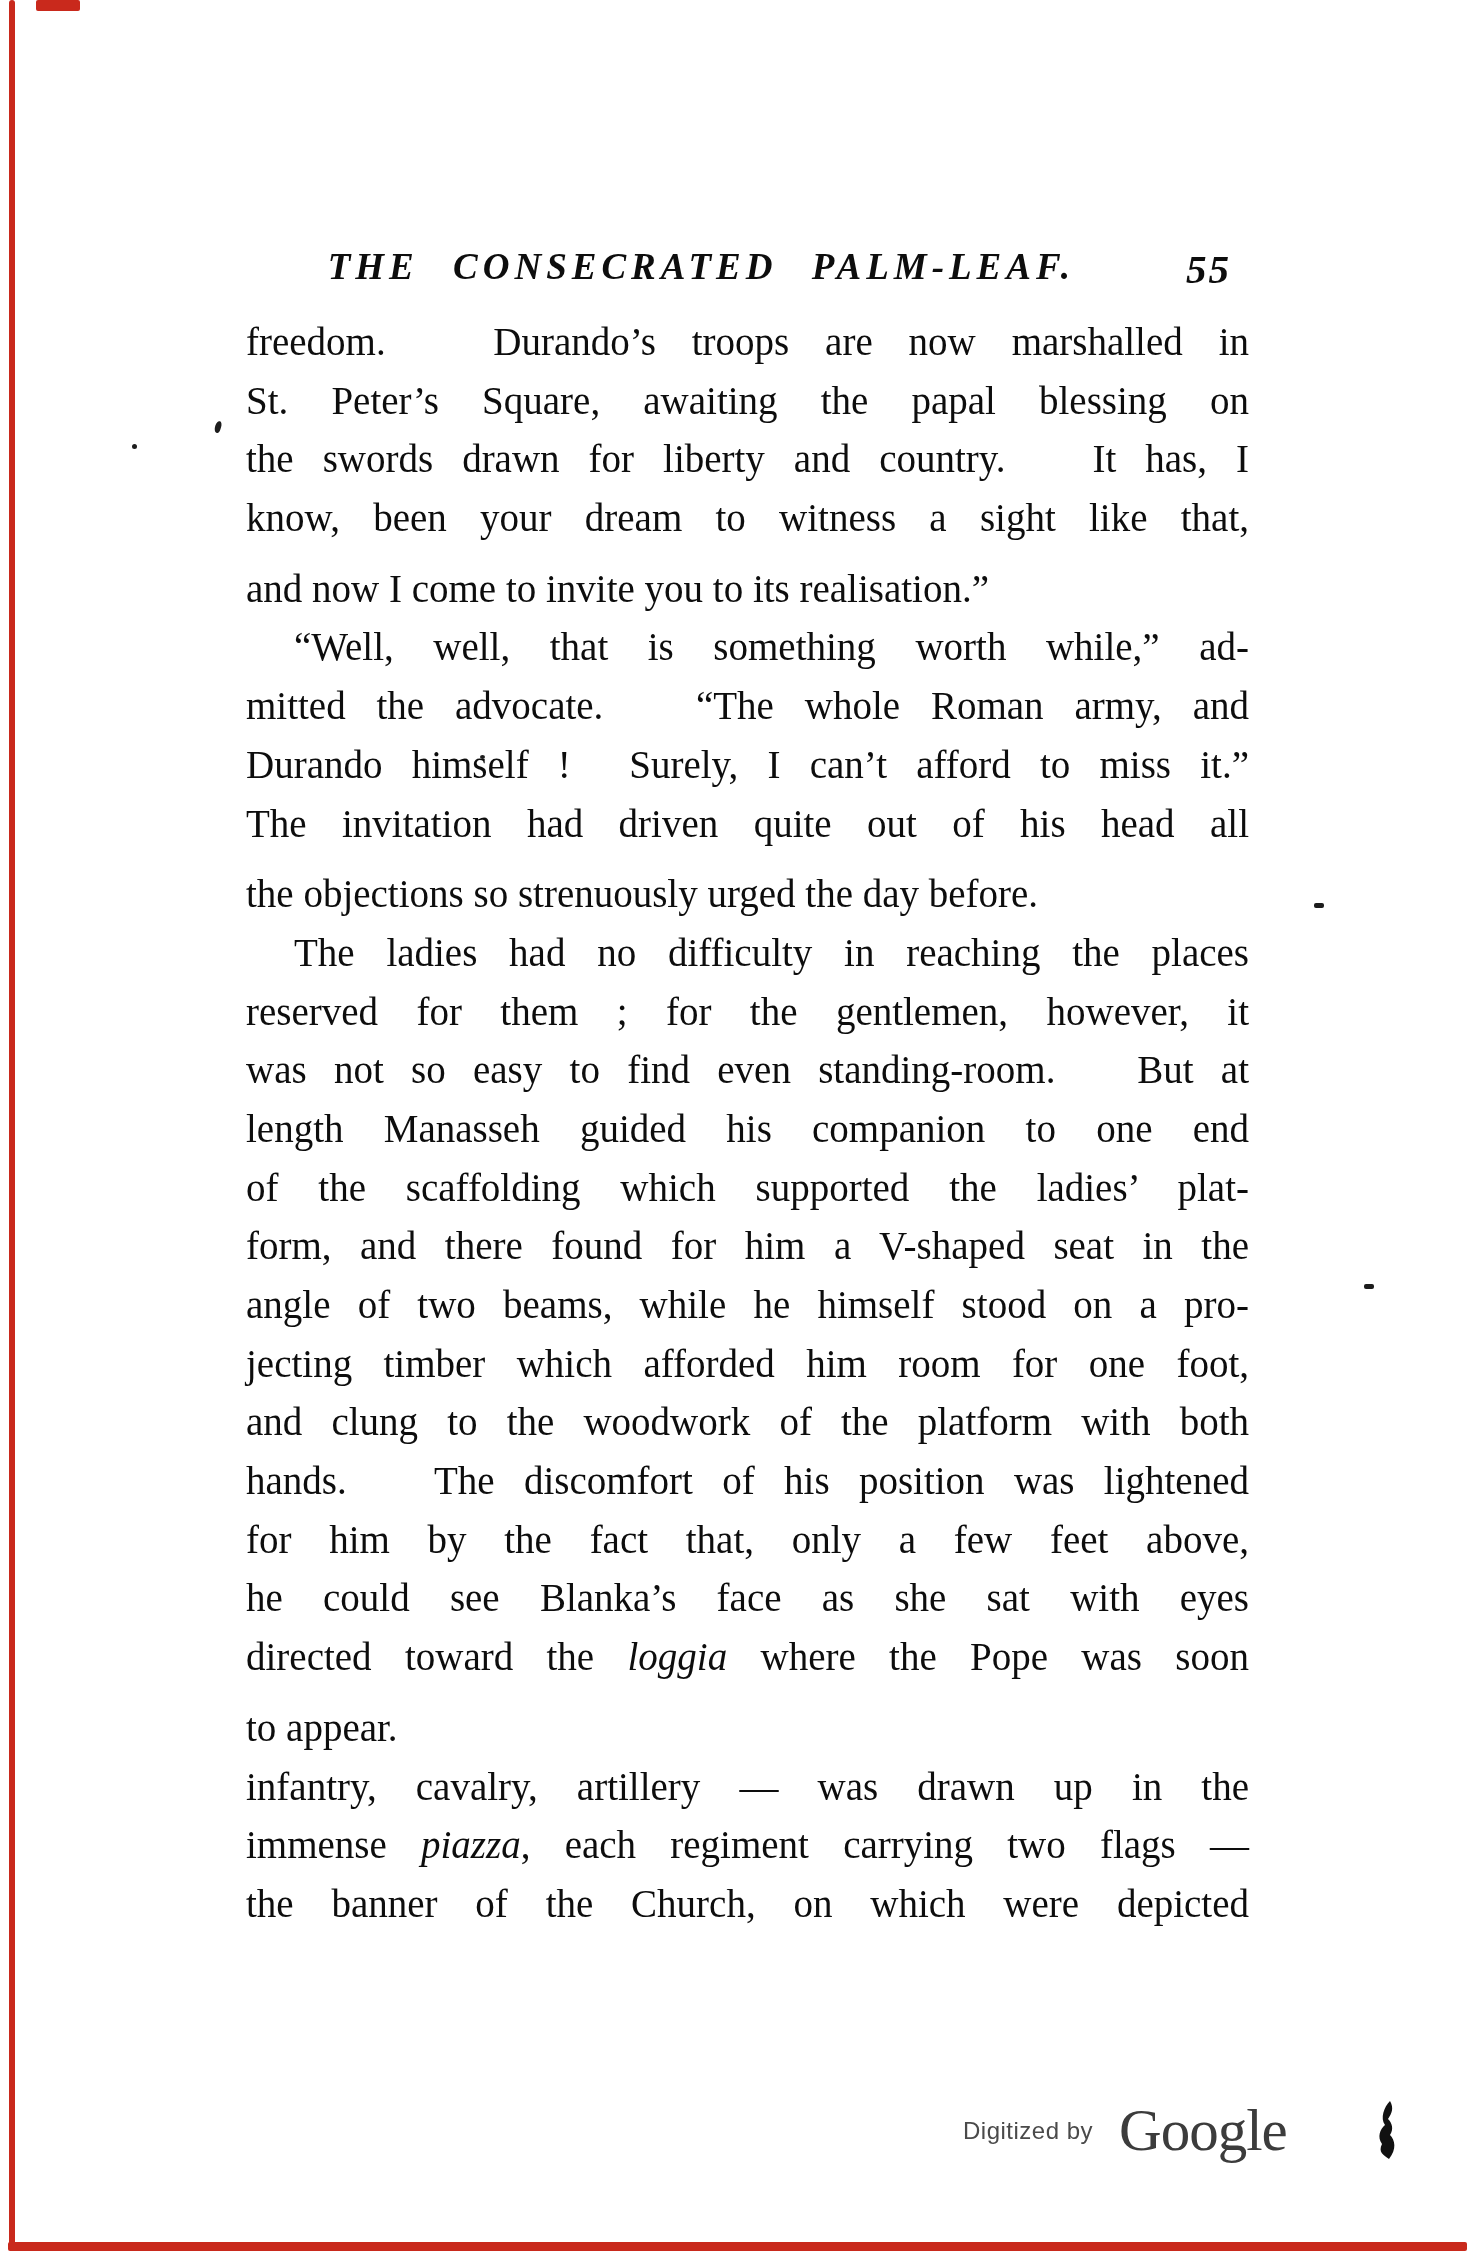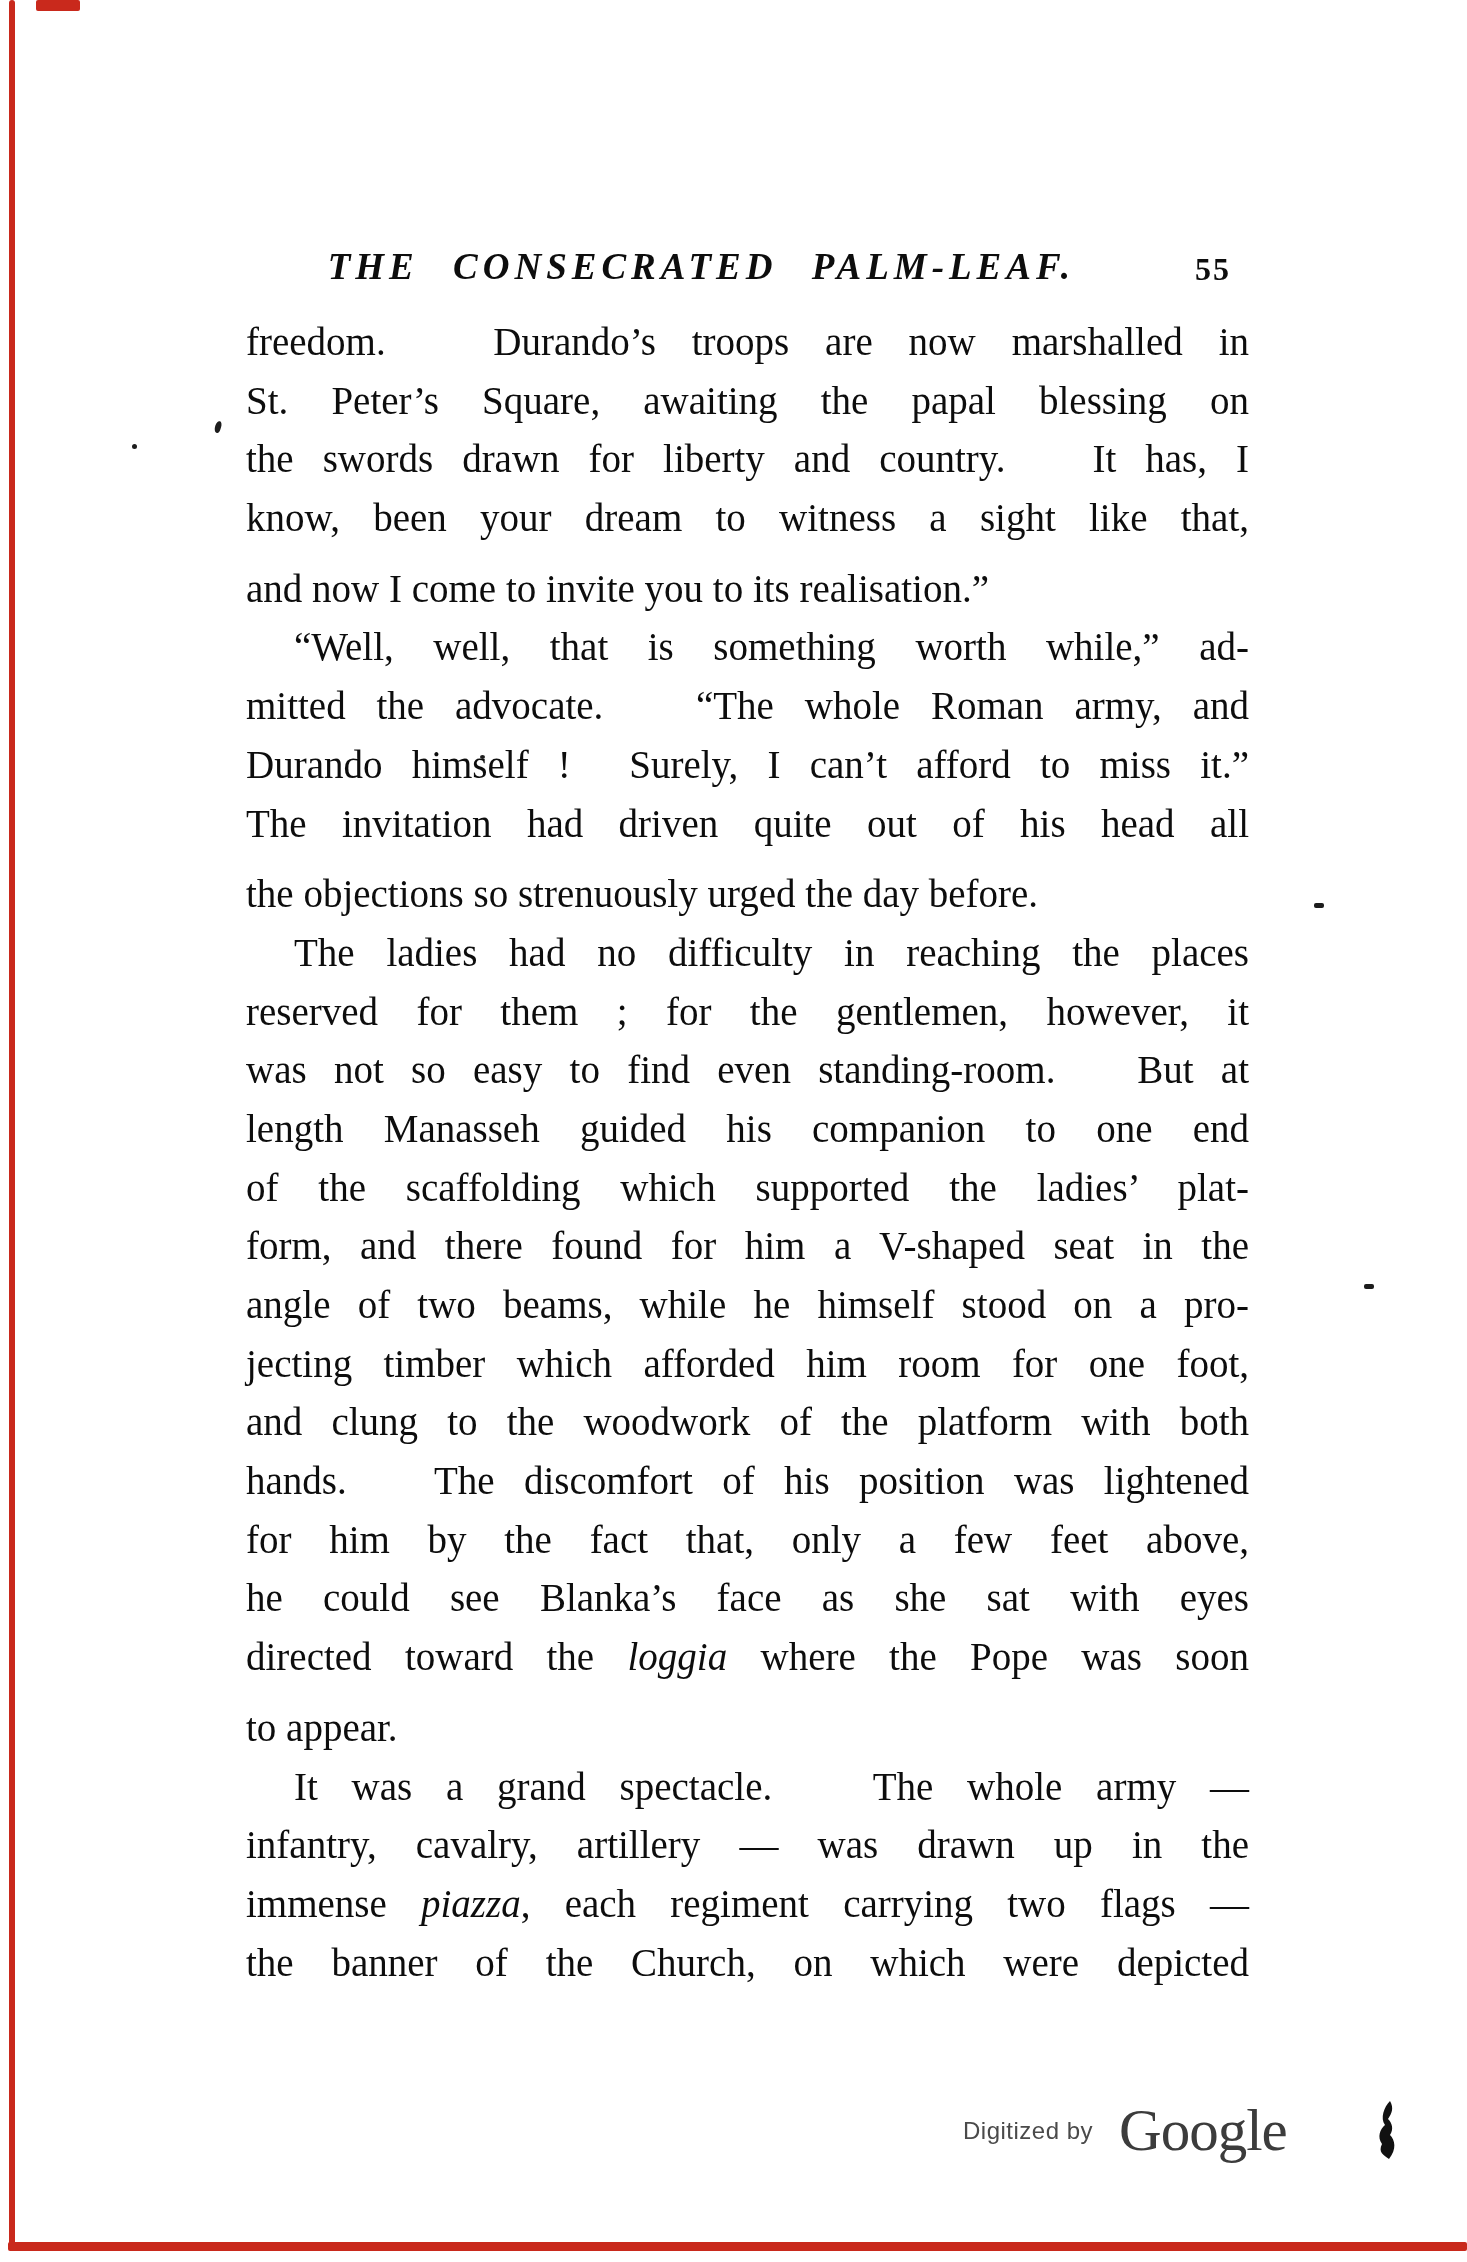--- a/index.html
+++ b/index.html
@@ -18,21 +18,21 @@
   .edge-bottom{left:8px;top:2242px;width:1459px;height:9px;border-radius:2px;}
   
   .running-head{position:absolute;left:230px;top:240px;width:1003px;height:62px;}
   .head-title{
     position:absolute;left:47%;transform:translateX(-50%);top:4px;
     font-style:italic;font-weight:bold;font-size:37px;line-height:46px;
     letter-spacing:5px;word-spacing:20px;white-space:nowrap;
   }
   .page-number{
     position:absolute;right:2px;top:6px;
-    font-weight:bold;font-size:32px;line-height:46px;letter-spacing:2px;
+    font-weight:bold;font-size:41px;line-height:46px;letter-spacing:2px;font-style:italic;
   }
   
   .text-block{position:absolute;left:246px;top:313px;width:1003px;}
   .line{
     height:58.7px;line-height:58.7px;font-size:39px;
     text-align:justify;text-align-last:justify;
     white-space:nowrap;
   }
   .line.no-just{text-align:left;text-align-last:left;margin-top:12px;}
   .line.indent{text-indent:48px;}
@@ -86,21 +86,20 @@
       <div class="line"><span>of the scaffolding which supported the ladies’ plat-</span></div>
       <div class="line"><span>form, and there found for him a V-shaped seat in the</span></div>
       <div class="line"><span>angle of two beams, while he himself stood on a pro-</span></div>
       <div class="line"><span>jecting timber which afforded him room for one foot,</span></div>
       <div class="line"><span>and clung to the woodwork of the platform with both</span></div>
       <div class="line"><span>hands.&nbsp;&nbsp; The discomfort of his position was lightened</span></div>
       <div class="line"><span>for him by the fact that, only a few feet above,</span></div>
       <div class="line"><span>he could see Blanka’s face as she sat with eyes</span></div>
       <div class="line"><span>directed toward the </span><span class="it">loggia</span><span> where the Pope was soon</span></div>
       <div class="line no-just"><span>to appear.</span></div>
-      <div class="line indent"><span>It was a grand spectacle.&nbsp;&nbsp; The whole army&nbsp;—</span></div>
       <div class="line"><span>infantry, cavalry, artillery&nbsp;— was drawn up in the</span></div>
       <div class="line"><span>immense </span><span class="it">piazza</span><span>, each regiment carrying two flags&nbsp;—</span></div>
       <div class="line"><span>the banner of the Church, on which were depicted</span></div>
     </main>
 
   <div id="specks">
       <div class="speck comma" style="left: 215px; top: 421px; width: 6px; height: 12px;"></div>
       <div class="speck dot" style="left: 132px; top: 444px; width: 5px; height: 5px;"></div>
       <div class="speck dot" style="left: 480px; top: 755px; width: 5px; height: 4px;"></div>
       <div class="speck dash" style="left: 1314px; top: 903px; width: 10px; height: 5px;"></div>

